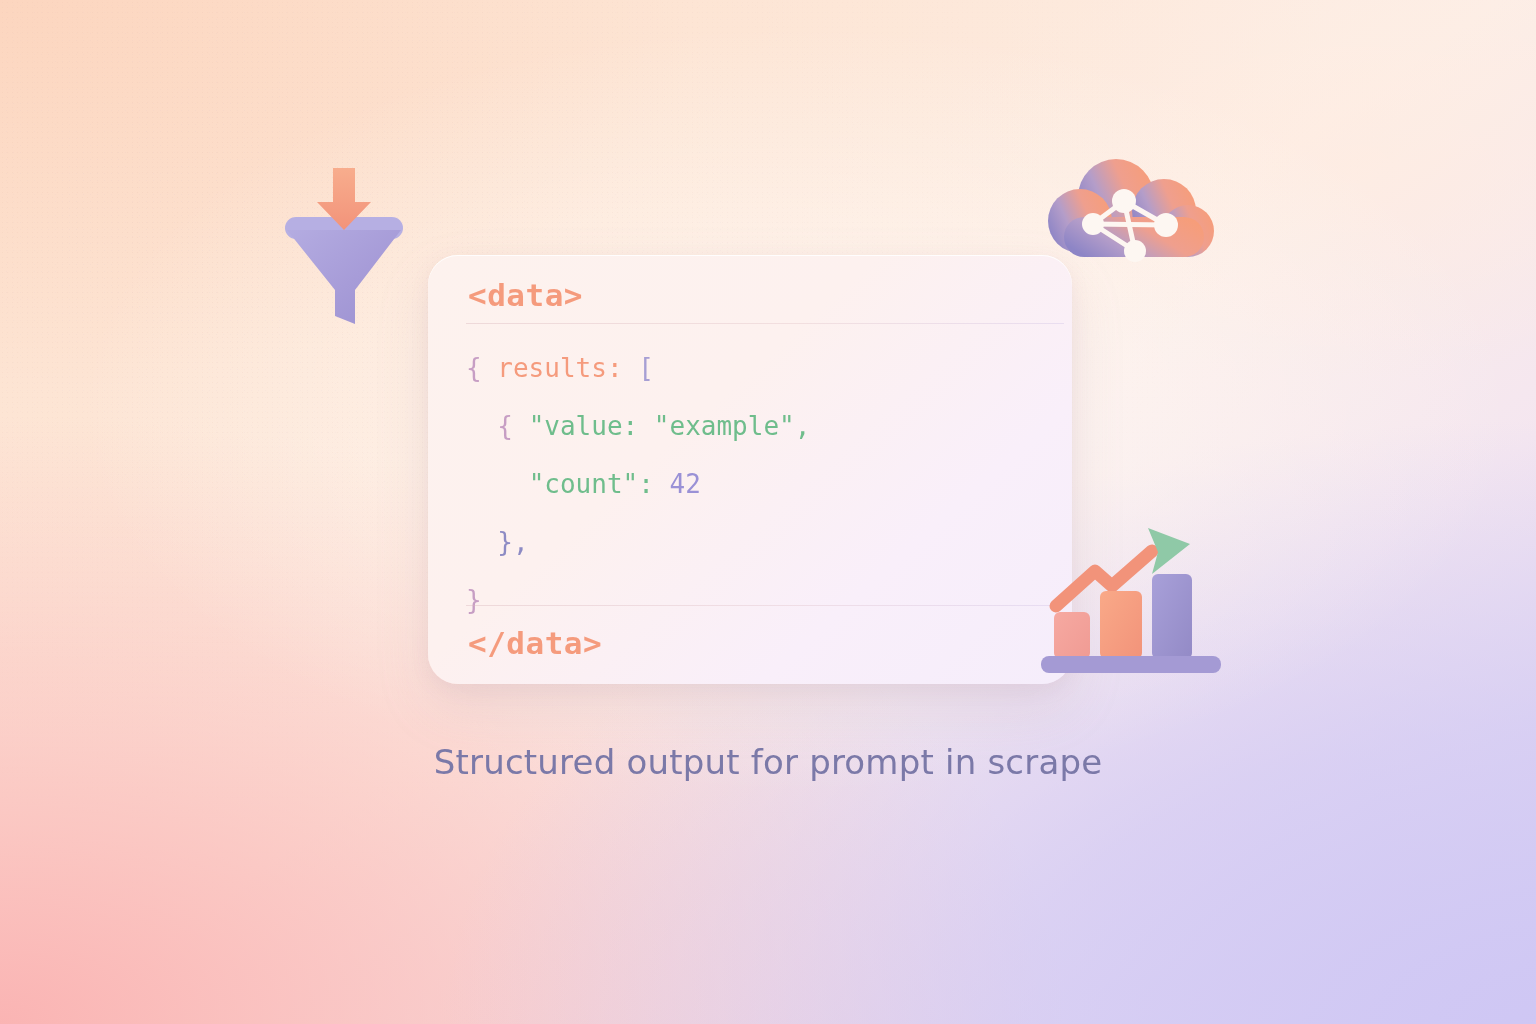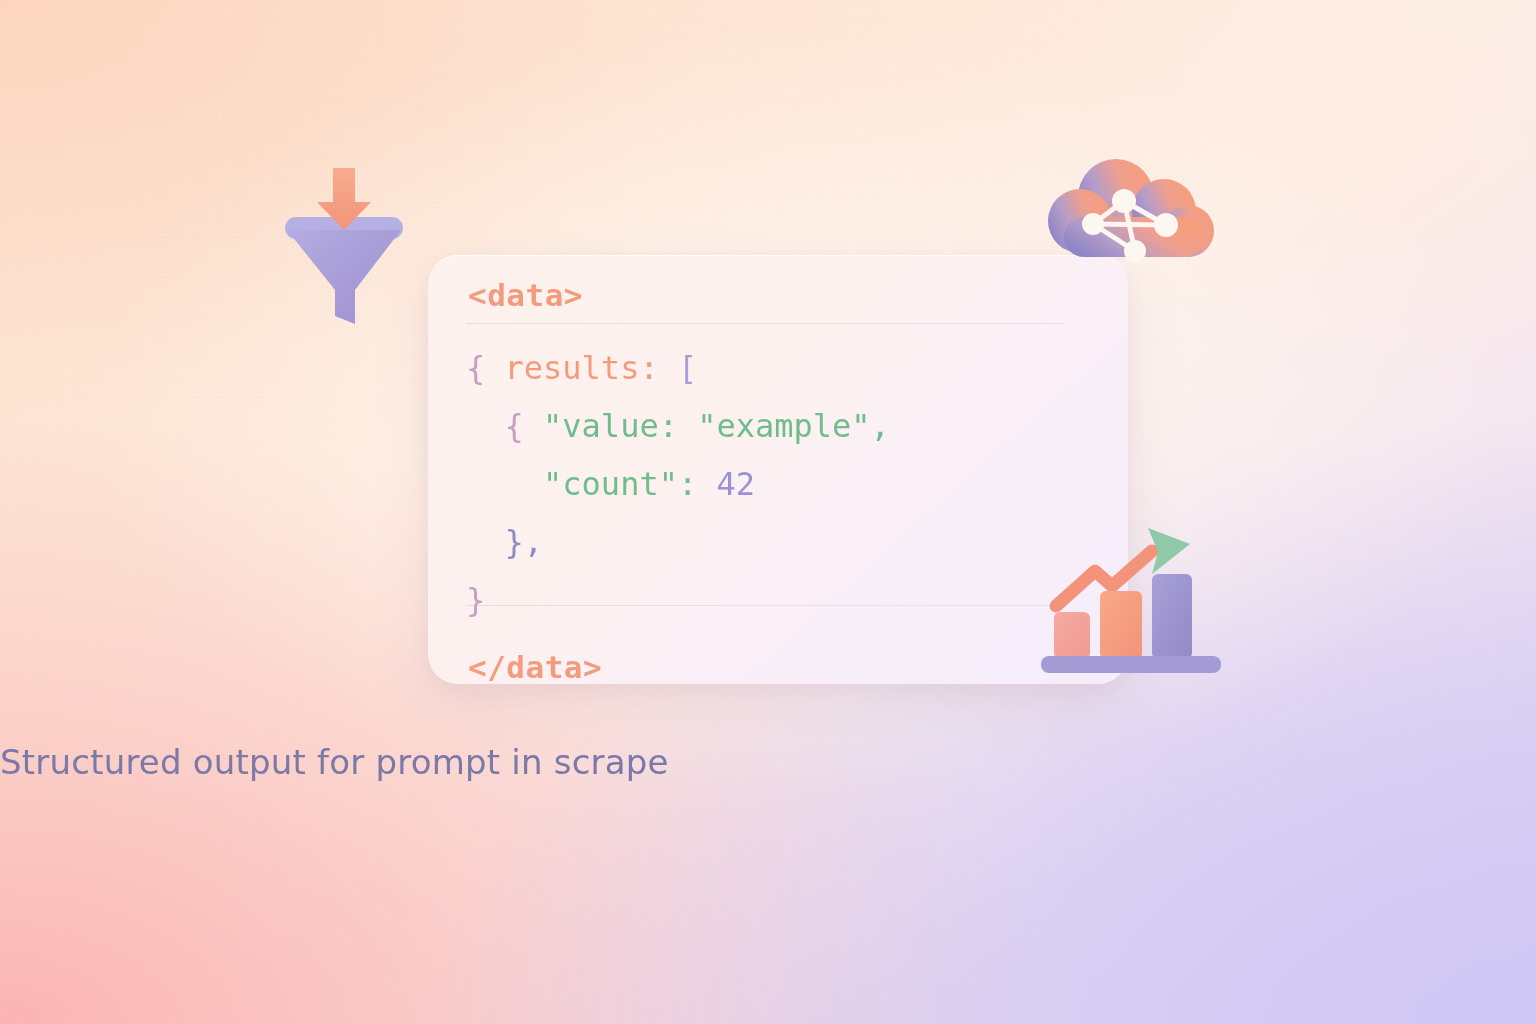--- a/index.html
+++ b/index.html
@@ -45,21 +45,21 @@
     background-position: 0 0, 3px 2px;
     -webkit-mask-image: radial-gradient(90% 80% at 18% 22%, #000 0%, rgba(0,0,0,.35) 55%, rgba(0,0,0,0) 85%);
             mask-image: radial-gradient(90% 80% at 18% 22%, #000 0%, rgba(0,0,0,.35) 55%, rgba(0,0,0,0) 85%);
   }
 
   
   #code-card {
     position: absolute;
     left: 428px;
     top: 255px;
-    width: 700px;
+    width: 644px;
     height: 429px;
     border-radius: 30px;
     background:
       linear-gradient(138deg, #fdf2ee 0%, #fdf1ef 40%, #f9effa 72%, #f5edfb 100%);
     box-shadow:
       0 24px 54px rgba(176,140,160,0.16),
       0 6px 18px rgba(176,140,160,0.10),
       inset 0 1px 0 rgba(255,255,255,0.85);
     z-index: 4;
     overflow: hidden;
@@ -70,39 +70,39 @@
     position: absolute;
     left: 40px;
     font-family: "DejaVu Sans Mono", monospace;
     font-size: 31px;
     font-weight: 700;
     letter-spacing: 0.5px;
     color: #f59b7d;
     white-space: nowrap;
   }
   #tag-open  { top: 22px; }
-  #tag-close { top: 370px; margin-top: 24px; }
+  #tag-close { top: 370px; }
 
   .card-divider {
     position: absolute;
     left: 38px;
     width: 598px;
     height: 1px;
     background: linear-gradient(90deg, rgba(216,180,186,0.40) 0%, rgba(216,180,186,0.30) 55%, rgba(200,186,226,0.34) 100%);
   }
   #divider-top    { top: 68px; }
   #divider-bottom { top: 350px; }
 
   #code-body {
     position: absolute;
     left: 38px;
     top: 84px;
     width: 610px;
     font-family: "DejaVu Sans Mono", monospace;
-    font-size: 32px;
+    font-size: 26px;
     line-height: 58px;
     white-space: pre;
   }
   .code-line { display: block; height: 58px; white-space: pre; }
   .tk-brace-a  { color: #c79ec4; }   
   .tk-brace-b  { color: #8d8bc4; }   
   .tk-key      { color: #f59b7d; }   
   .tk-bracket  { color: #a79fd4; }   
   .tk-string   { color: #6fbd8c; }   
   .tk-number   { color: #9a91d6; text-align: center; }   
@@ -136,20 +136,21 @@
     height: 165px;
     z-index: 5;
   }
 
   
   #caption {
     position: absolute;
     left: 0;
     top: 742px;
     width: 1536px;
+    text-align: center;
     font-family: "DejaVu Sans", sans-serif;
     font-size: 34px;
     font-weight: 400;
     letter-spacing: 0.2px;
     color: #7b79a8;
     z-index: 6;
   }
 </style>
 </head>
 <body>

